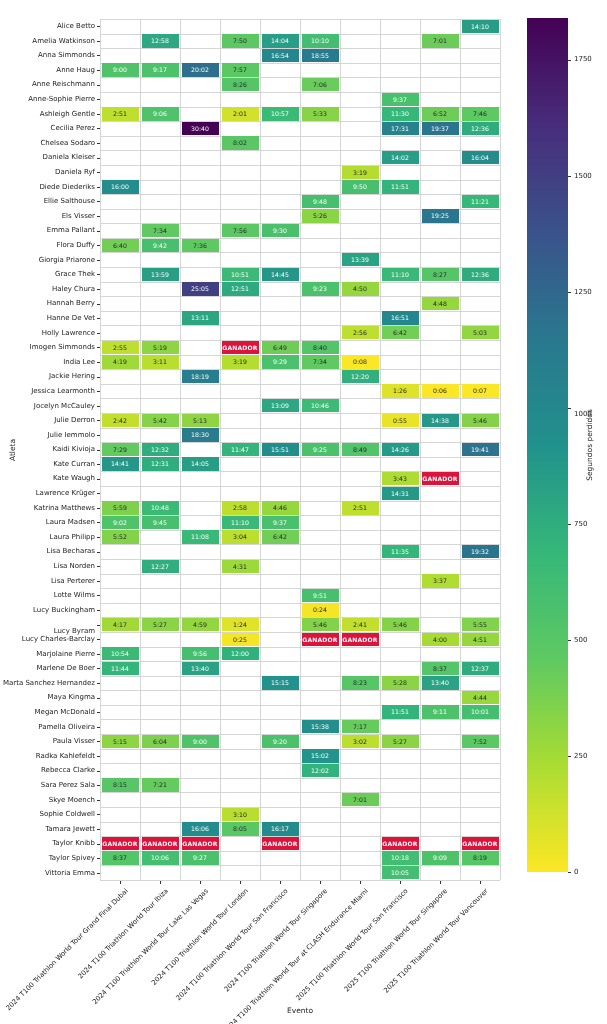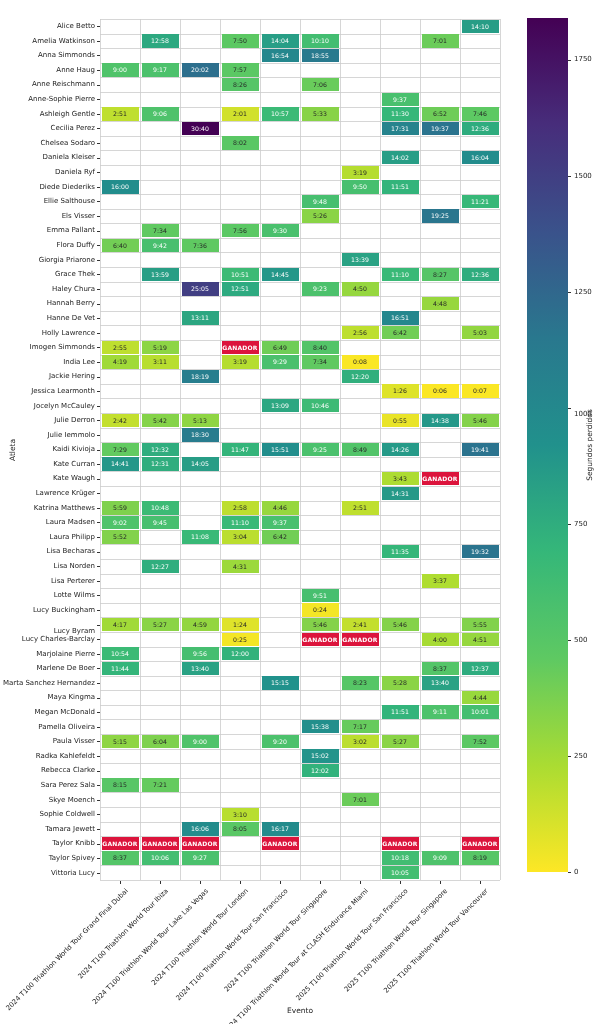--- a/index.html
+++ b/index.html
@@ -211,21 +211,21 @@
     <div class="rowlabel" style="top: 795.54px;">Skye Moench</div>
     <div class="rowtick" style="left: 97px; top: 799.74px;"></div>
     <div class="rowlabel" style="top: 810.13px;">Sophie Coldwell</div>
     <div class="rowtick" style="left: 97px; top: 814.33px;"></div>
     <div class="rowlabel" style="top: 824.72px;">Tamara Jewett</div>
     <div class="rowtick" style="left: 97px; top: 828.92px;"></div>
     <div class="rowlabel" style="top: 839.32px;">Taylor Knibb</div>
     <div class="rowtick" style="left: 97px; top: 843.52px;"></div>
     <div class="rowlabel" style="top: 853.91px;">Taylor Spivey</div>
     <div class="rowtick" style="left: 97px; top: 858.11px;"></div>
-    <div class="rowlabel" style="top: 868.5px;">Vittoria Lucy</div>
+    <div class="rowlabel" style="top: 868.5px;">Vittoria Emma</div>
     <div class="rowtick" style="left: 97px; top: 872.7px;"></div>
     <div class="coltick" style="left: 120px; top: 881px;"></div>
     <div class="collabel" style="right: 483px; top: 887px;">2024 T100 Triathlon World Tour Grand Final Dubai</div>
     <div class="coltick" style="left: 160px; top: 881px;"></div>
     <div class="collabel" style="right: 443px; top: 887px;">2024 T100 Triathlon World Tour Ibiza</div>
     <div class="coltick" style="left: 200px; top: 881px;"></div>
     <div class="collabel" style="right: 403px; top: 887px;">2024 T100 Triathlon World Tour Lake Las Vegas</div>
     <div class="coltick" style="left: 240px; top: 881px;"></div>
     <div class="collabel" style="right: 363px; top: 887px;">2024 T100 Triathlon World Tour London</div>
     <div class="coltick" style="left: 280px; top: 881px;"></div>

